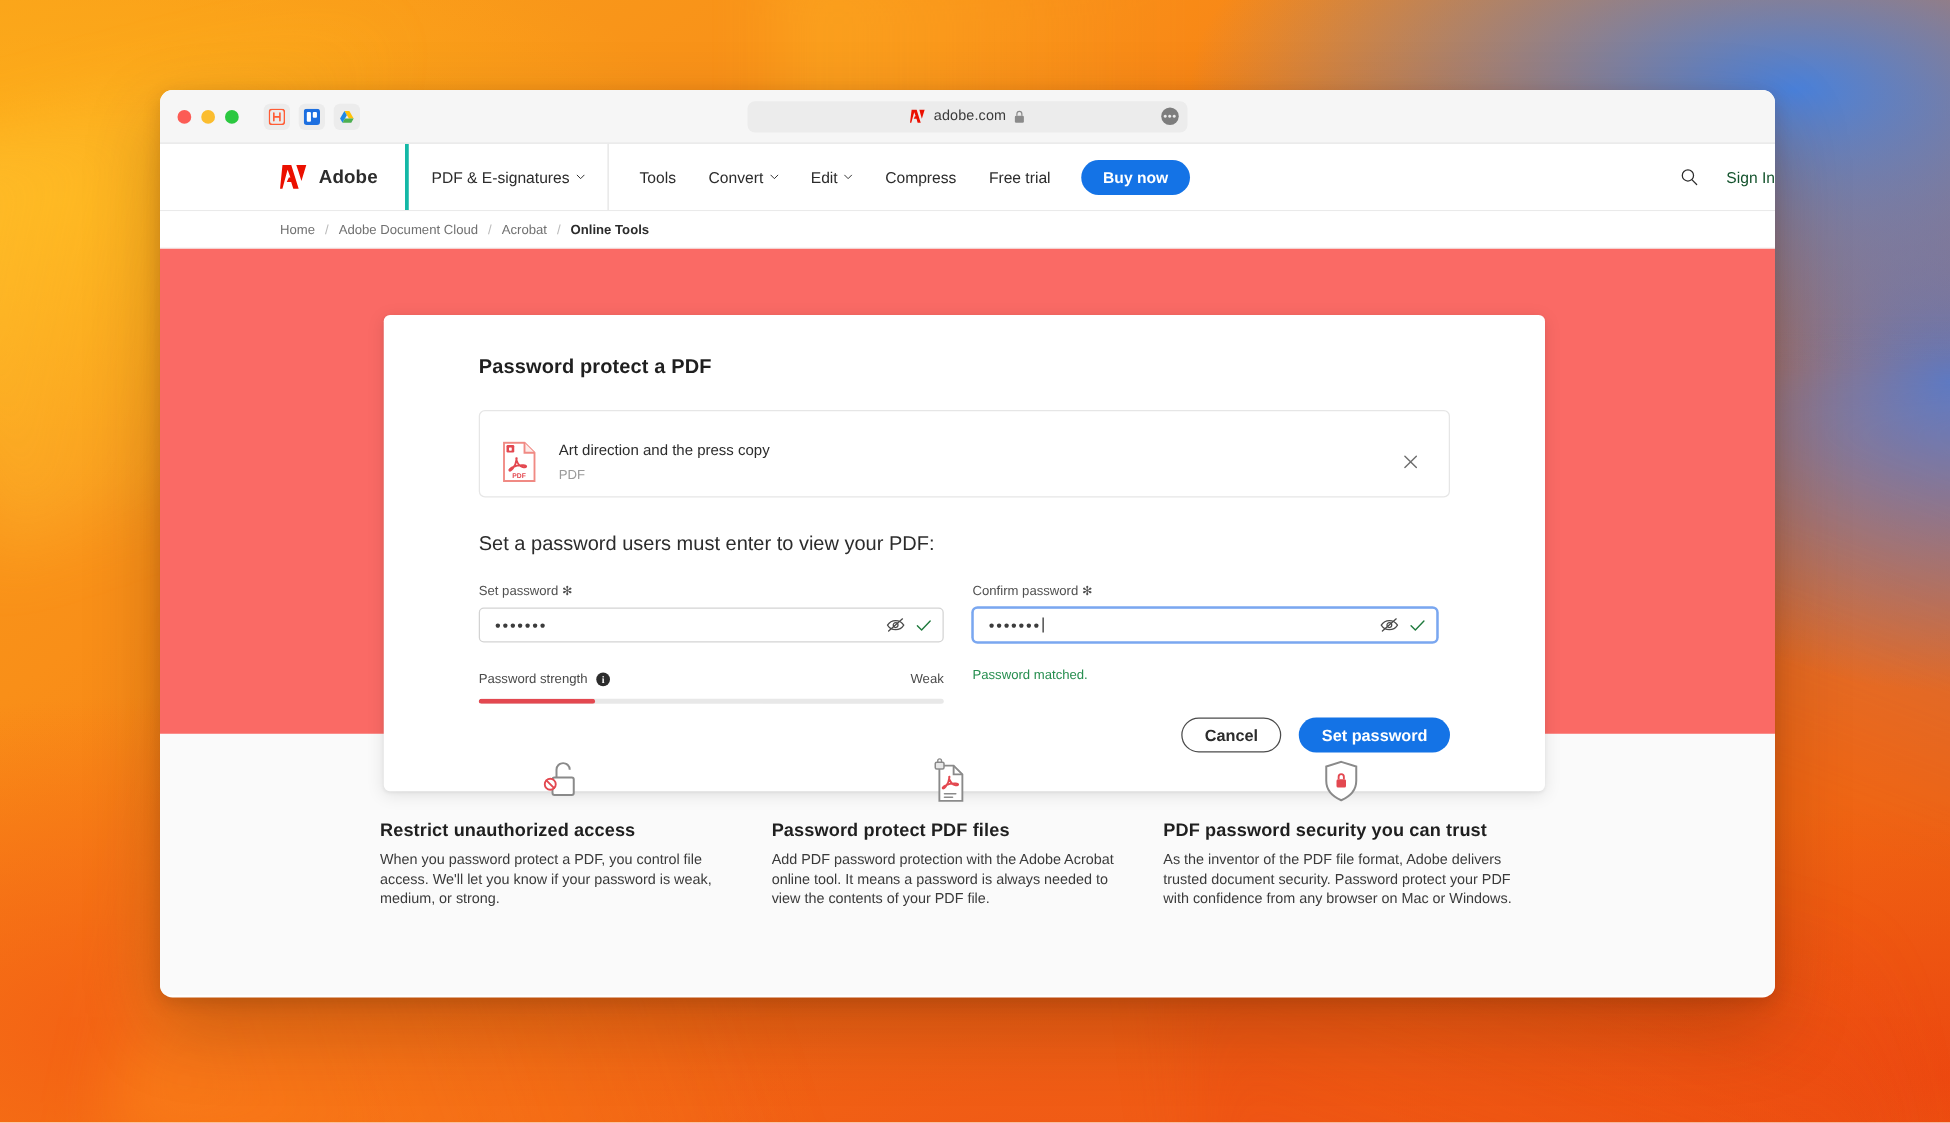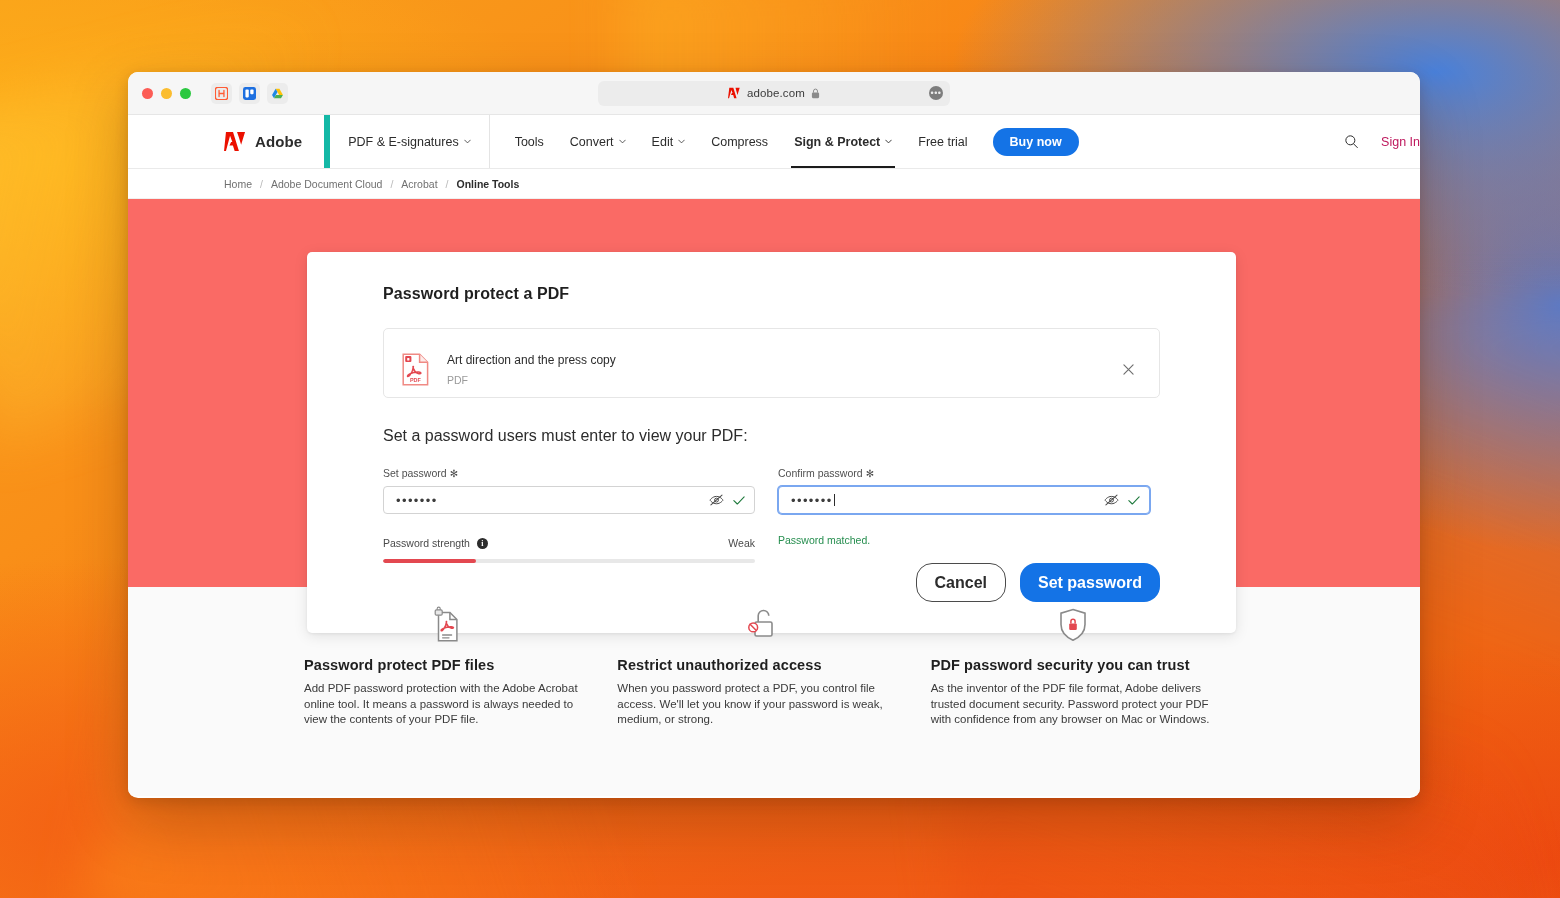--- a/index.html
+++ b/index.html
@@ -101,21 +101,21 @@
     display: flex; align-items: stretch;
     padding-left: 96px; 
   }
   .brand {
     display: flex; align-items: center; gap: 8px;
     padding-right: 22px;
   }
   .brand-name { font-size: 15px; font-weight: 700; color: #2c2c2c; letter-spacing: .1px; }
   .nav-sep-cell {
     display: flex; align-items: center;
-    border-left: 6px solid #14b8a6; border-right: 1px solid #e4e4e4;
+    border-left: 3px solid #14b8a6; border-right: 1px solid #e4e4e4;
     padding: 0 18px;
   }
   .nav-sep-cell .nav-link { padding: 0; }
   .nav-links { display: flex; align-items: stretch; margin-left: 12px; }
   .nav-link {
     display: flex; align-items: center; gap: 5px;
     padding: 0 13px;
     font-size: 12.5px; color: #2c2c2c;
     cursor: pointer;
     position: relative;
@@ -133,21 +133,21 @@
     margin-left: 12px; align-self: center;
     background: #1473e6; color: #fff;
     font-size: 12.5px; font-weight: 700;
     padding: 7px 17px; border-radius: 20px;
     cursor: pointer;
   }
   .gnav-right {
     margin-left: auto;
     display: flex; align-items: center; gap: 22px;
   }
-  .signin { font-size: 12.5px; color: #be185d; cursor: pointer; }
+  .signin { font-size: 12.5px; color: #14532d; cursor: pointer; }
 
   
   .crumbs {
     height: 30px;
     background: #fff;
     display: flex; align-items: center;
     padding-left: 96px;
     font-size: 10.5px; color: #707070;
     gap: 8px;
     border-bottom: 1px solid #f0f0f0;
@@ -272,23 +272,23 @@
     width: 372px; margin-top: 20px;
     font-size: 10.5px; color: #268e4f;
   }
 
   
   .actions {
     position: absolute; right: 76px; bottom: 31px;
     display: flex; align-items: center; gap: 14px;
   }
   .btn {
-    height: 39px; border-radius: 16px;
+    height: 28px; border-radius: 16px;
     display: flex; align-items: center; justify-content: center;
-    font-size: 16px; font-weight: 700;
+    font-size: 13px; font-weight: 700;
     cursor: pointer; padding: 0 18px;
   }
   .btn-cancel { border: 1px solid #4b4b4b; color: #2c2c2c; background: #fff; min-width: 60px; }
   .btn-primary { background: #1473e6; color: #fff; min-width: 85px; }
 
   
   .features {
     position: absolute; left: 0; right: 0; top: 404px;
     display: flex;
     padding: 0 176px;
@@ -389,26 +389,20 @@
           </svg>
         </div>
         <div class="nav-link">
           <span>Edit</span>
           <svg class="caret" viewBox="0 0 10 10">
             <path d="M1 3l4 4 4-4" fill="none" stroke="#2c2c2c" stroke-width="1.1" stroke-linecap="round"></path>
           </svg>
         </div>
         <div class="nav-link">
           <span>Compress</span>
-        </div>
-        <div class="nav-link active">
-          <span>Sign &amp; Protect</span>
-          <svg class="caret" viewBox="0 0 10 10">
-            <path d="M1 3l4 4 4-4" fill="none" stroke="#2c2c2c" stroke-width="1.3" stroke-linecap="round"></path>
-          </svg>
         </div>
         <div class="nav-link">
           <span>Free trial</span>
         </div>
         <div class="buy-now">Buy now</div>
       </div>
 
       <div class="gnav-right">
         <svg width="15" height="15" viewBox="0 0 18 18">
           <circle cx="7.6" cy="7.6" r="5.4" fill="none" stroke="#2c2c2c" stroke-width="1.2"></circle>
@@ -523,48 +517,48 @@
         <div class="actions">
           <div class="btn btn-cancel">Cancel</div>
           <div class="btn btn-primary">Set password</div>
         </div>
       </div>
 
       <div class="features">
 
         <div class="feat">
           <div class="feat-icon">
+            <svg width="34" height="38" viewBox="0 0 34 38">
+              <rect x="12" y="16" width="17" height="14" rx="1.6" fill="#fff" stroke="#8a8a8a" stroke-width="1.6"></rect>
+              <path d="M15.2 16V9.8a5.3 5.3 0 0 1 10.6 0" fill="none" stroke="#8a8a8a" stroke-width="1.6"></path>
+              <circle cx="10.2" cy="21.4" r="4.4" fill="#fff" stroke="#e34850" stroke-width="1.5"></circle>
+              <path d="M7.1 18.3l6.2 6.2" stroke="#e34850" stroke-width="1.5" stroke-linecap="round"></path>
+            </svg>
+          </div>
+          <div class="feat-title">Restrict unauthorized access</div>
+          <div class="feat-body">When you password protect a PDF, you control file access. We'll let you know if your password is weak, medium, or strong.</div>
+        </div>
+
+        <div class="feat">
+          <div class="feat-icon">
             <svg width="30" height="38" viewBox="0 0 30 38">
               <path d="M6.5 6.5h11.4l7 7v21.2H6.5z" fill="#fff" stroke="#8a8a8a" stroke-width="1.5"></path>
               <path d="M17.9 6.5v7h7" fill="none" stroke="#8a8a8a" stroke-width="1.5"></path>
               <rect x="3.2" y="3.8" width="7" height="5.4" rx="1.2" fill="#e8e8e8" stroke="#8a8a8a" stroke-width="1.2"></rect>
               <path d="M5.2 3.8V2.6a1.5 1.5 0 0 1 3 0v1.2" fill="none" stroke="#8a8a8a" stroke-width="1.1"></path>
               <path d="M14.6 15.4c-.3 3.2-1.5 6-3.1 8-.8 1-1.8 1.8-2.3 1.3-.4-.5.6-1.6 2.1-2.3 2.3-1.1 5.8-1.9 8.3-1.7 1.2.1 2 .5 1.9 1-.1.6-1.3.8-2.5.4-2-.6-3.7-2.4-4.4-4.6-.2-.7-.3-1.4-.3-2z" fill="none" stroke="#e34850" stroke-width="1.5" stroke-linejoin="round"></path>
               <path d="M10.6 29h9M10.6 31.8h6.4" stroke="#8a8a8a" stroke-width="1.3" stroke-linecap="round"></path>
             </svg>
           </div>
           <div class="feat-title">Password protect PDF files</div>
           <div class="feat-body">Add PDF password protection with the Adobe Acrobat online tool. It means a password is always needed to view the contents of your PDF file.</div>
         </div>
 
         <div class="feat">
           <div class="feat-icon">
-            <svg width="34" height="38" viewBox="0 0 34 38">
-              <rect x="12" y="16" width="17" height="14" rx="1.6" fill="#fff" stroke="#8a8a8a" stroke-width="1.6"></rect>
-              <path d="M15.2 16V9.8a5.3 5.3 0 0 1 10.6 0" fill="none" stroke="#8a8a8a" stroke-width="1.6"></path>
-              <circle cx="10.2" cy="21.4" r="4.4" fill="#fff" stroke="#e34850" stroke-width="1.5"></circle>
-              <path d="M7.1 18.3l6.2 6.2" stroke="#e34850" stroke-width="1.5" stroke-linecap="round"></path>
-            </svg>
-          </div>
-          <div class="feat-title">Restrict unauthorized access</div>
-          <div class="feat-body">When you password protect a PDF, you control file access. We'll let you know if your password is weak, medium, or strong.</div>
-        </div>
-
-        <div class="feat">
-          <div class="feat-icon">
             <svg width="30" height="36" viewBox="0 0 30 36">
               <path d="M15 2.5 27 6.2v11.4c0 7.2-5.1 12.6-12 15.6-6.9-3-12-8.4-12-15.6V6.2z" fill="#fff" stroke="#8a8a8a" stroke-width="1.6"></path>
               <rect x="11.2" y="16.4" width="7.6" height="6.6" rx="1.2" fill="#e34850"></rect>
               <path d="M12.9 16.4v-2a2.1 2.1 0 0 1 4.2 0v2" fill="none" stroke="#e34850" stroke-width="1.5"></path>
             </svg>
           </div>
           <div class="feat-title">PDF password security you can trust</div>
           <div class="feat-body">As the inventor of the PDF file format, Adobe delivers trusted document security. Password protect your PDF with confidence from any browser on Mac or Windows.</div>
         </div>
 

